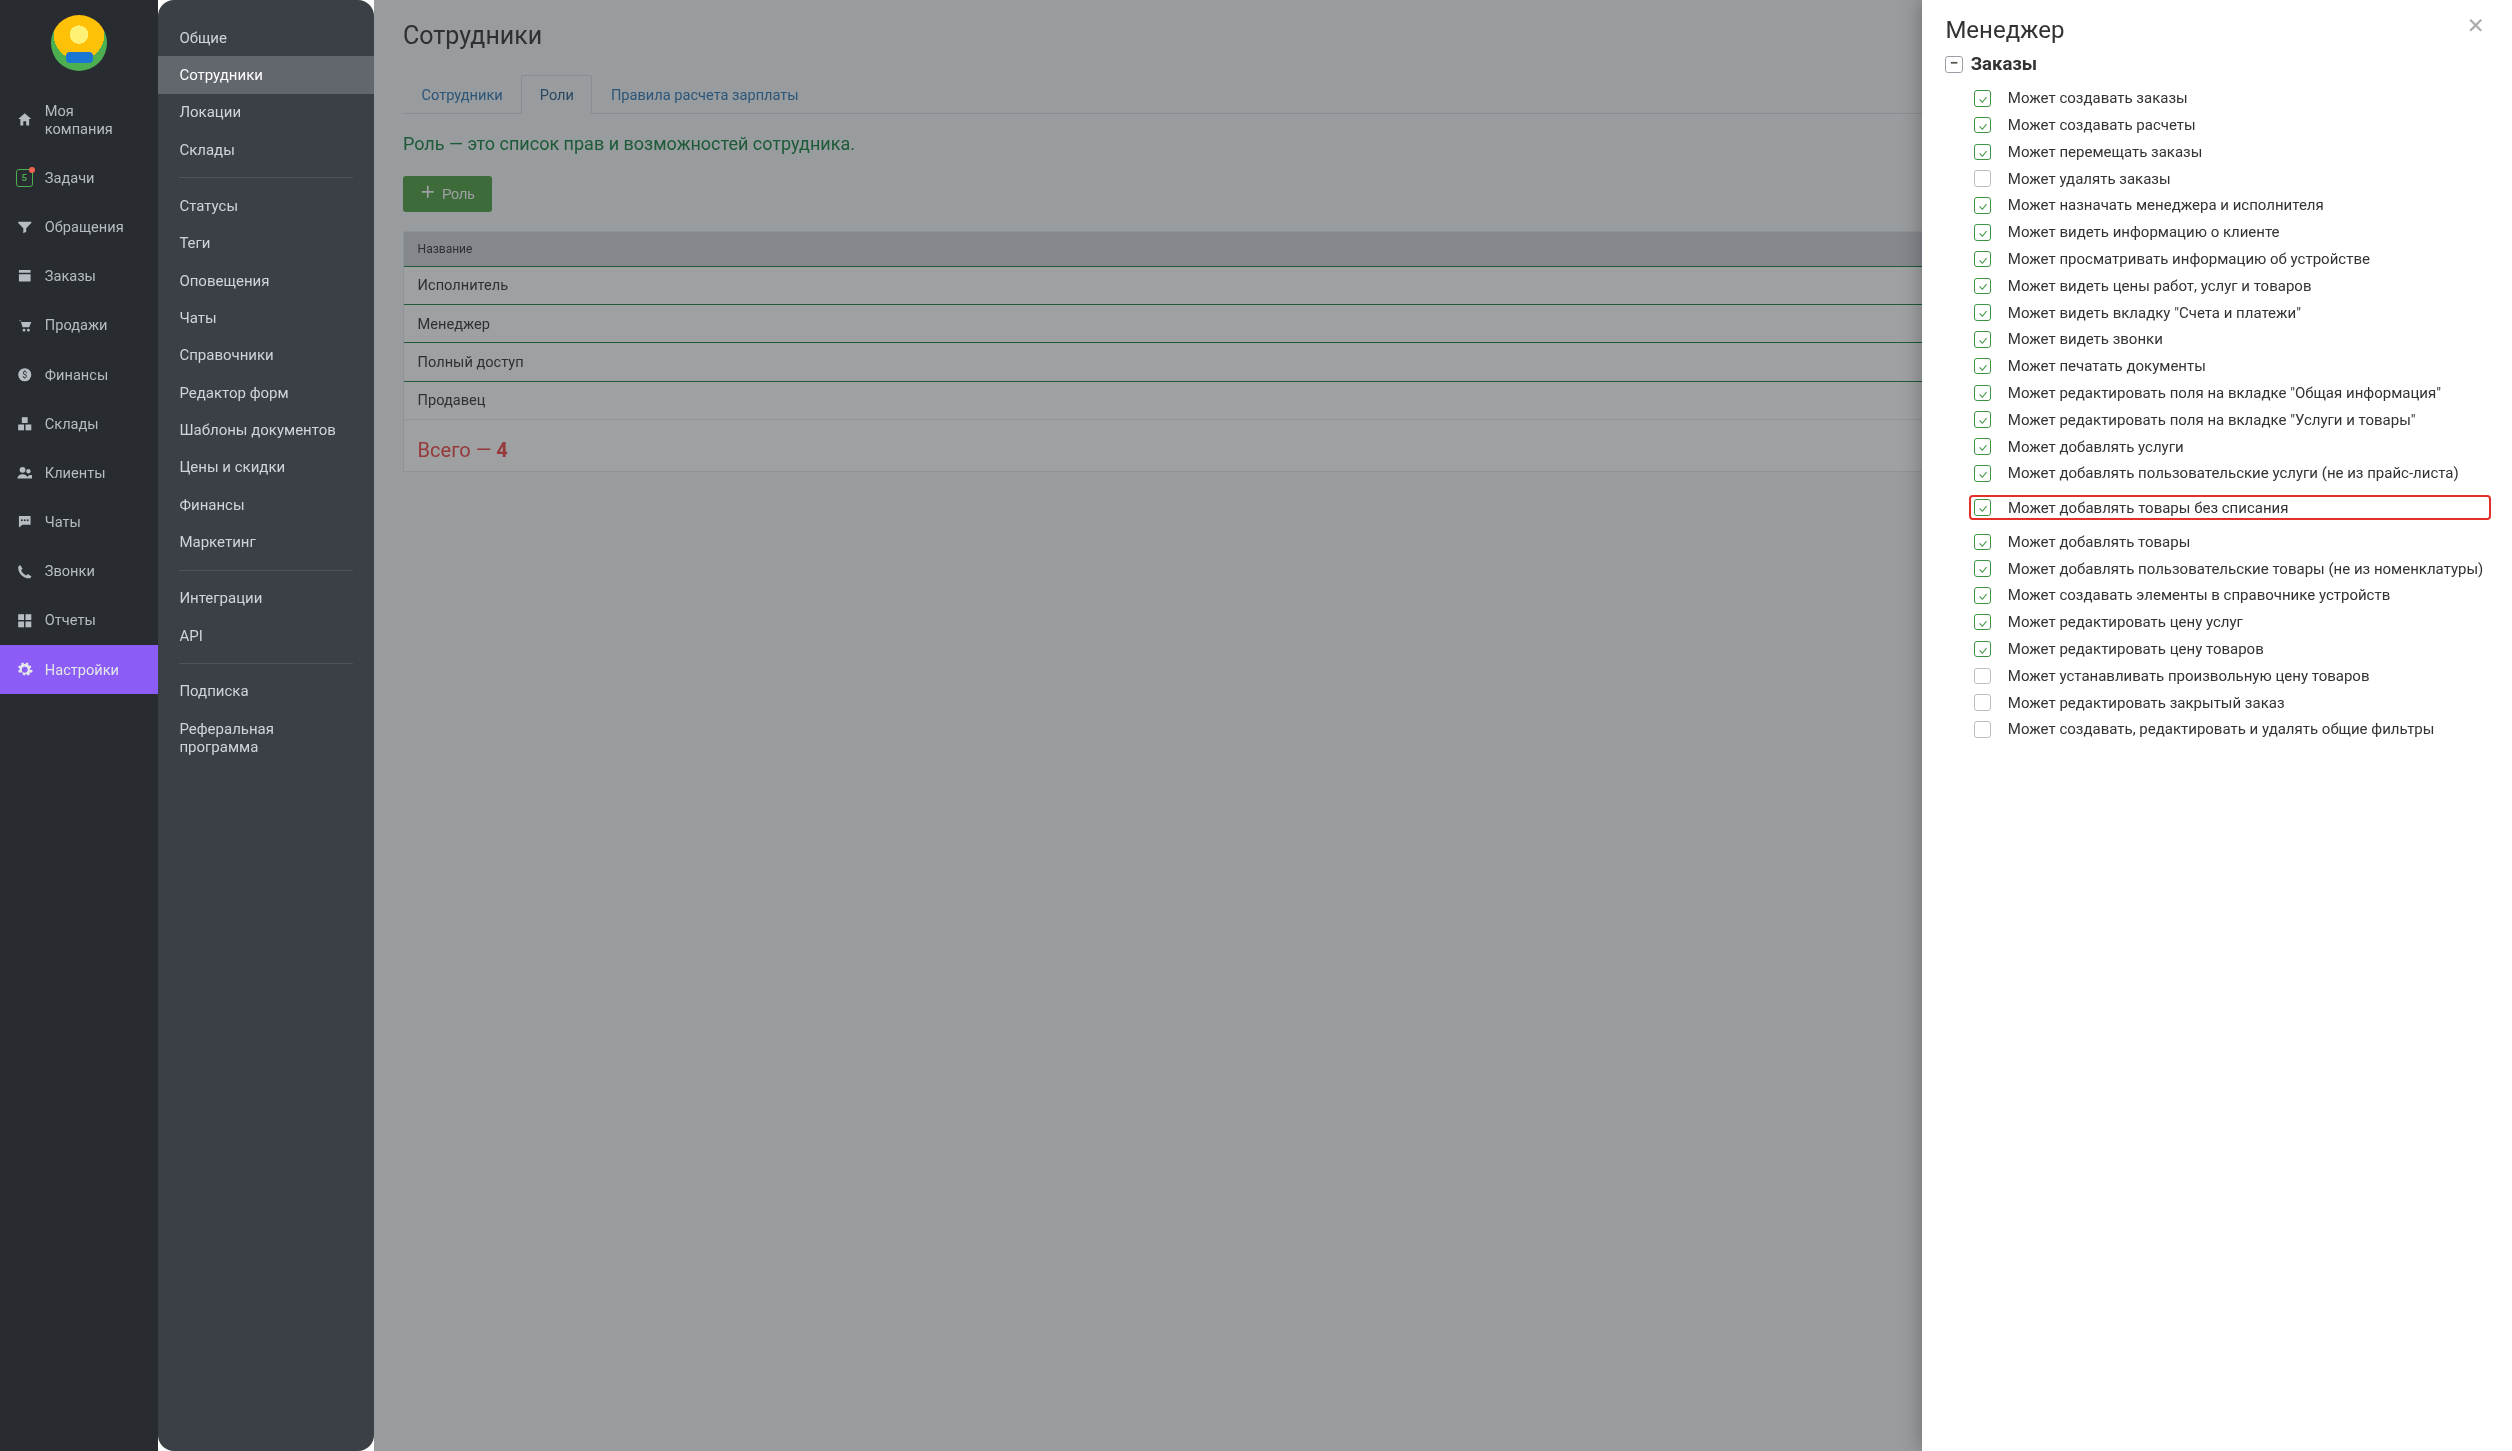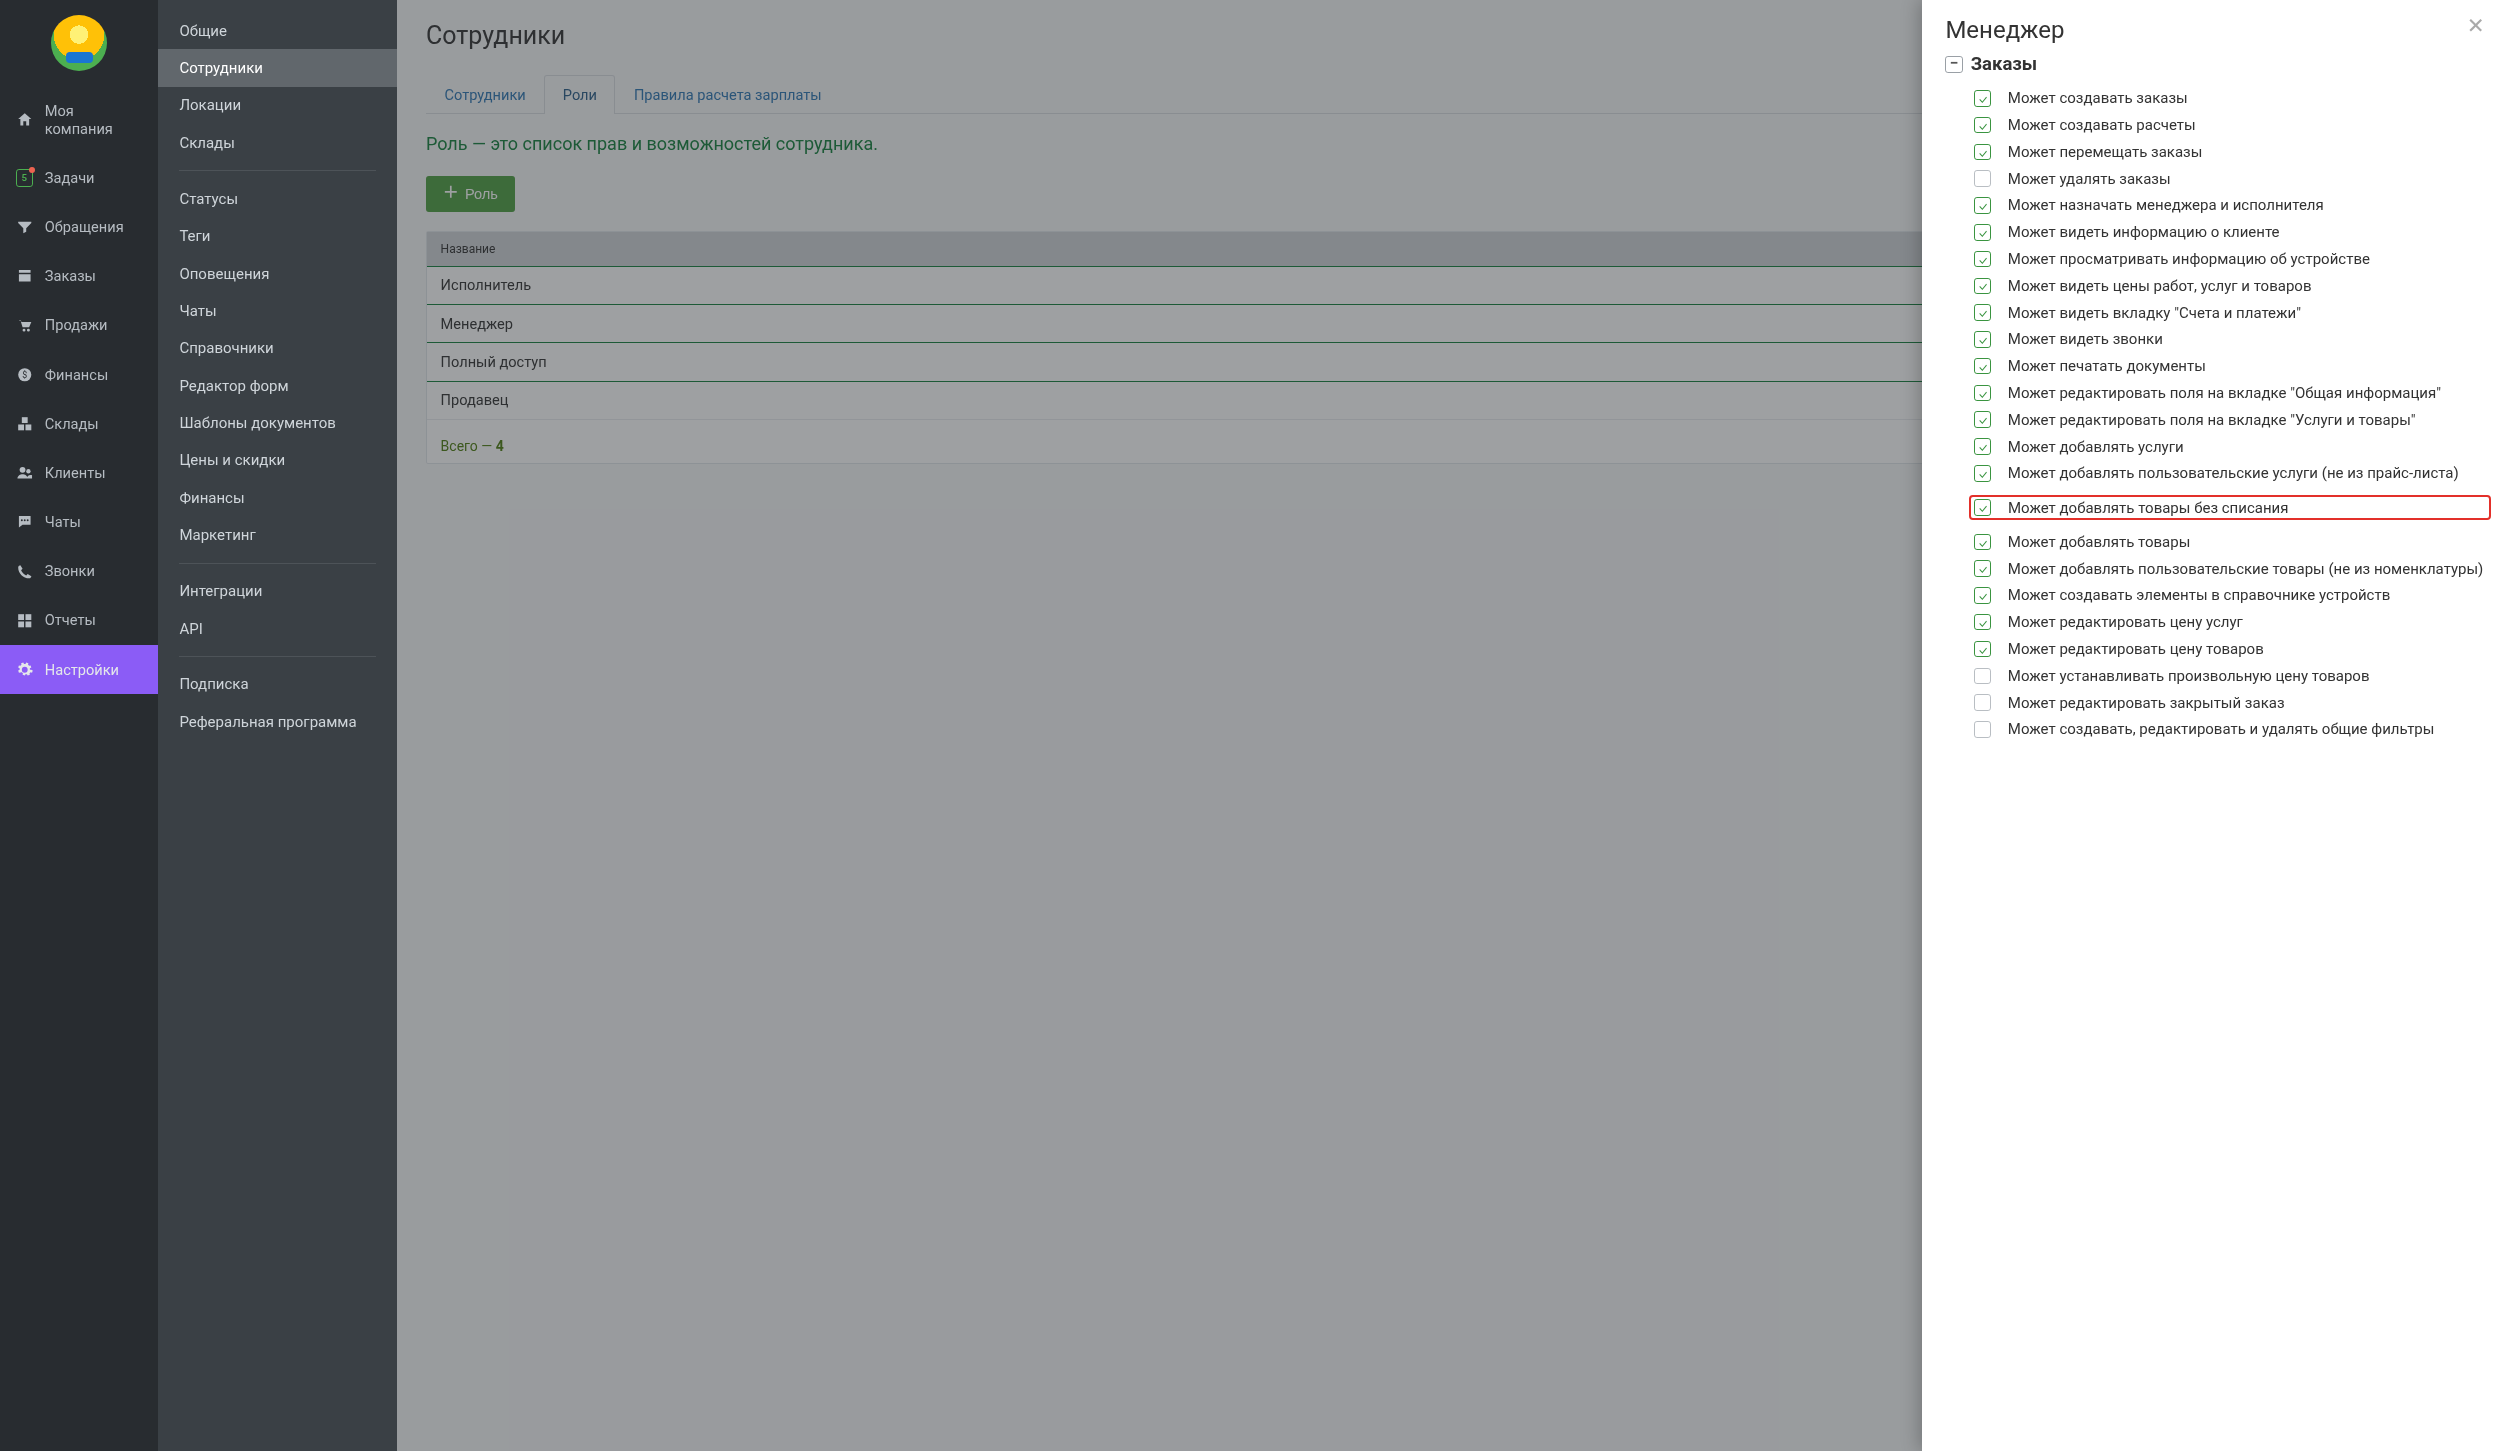--- a/index.html
+++ b/index.html
@@ -30,22 +30,22 @@
   .nav-item .nav-icon { width: 17.5px; height: 17.5px; display: inline-flex; align-items:center; justify-content:center; flex-shrink:0; }
   .nav-item .nav-icon svg { width: 17.5px; height: 17.5px; fill: currentColor; }
   .badge-box {
     width:17.5px; height:17.5px; border:1.5px solid #4caf50; border-radius:2.9px; color:#4caf50;
     display:flex; align-items:center; justify-content:center; font-size:9.7px; font-weight:600; position:relative;
   }
   .badge-box .dot{ position:absolute; top:-2.9px; right:-2.9px; width:5.8px; height:5.8px; background:#ec6350; border-radius:50%; }
 
   
   .subnav {
-    width: 239px; background: #3a4045; color: #dce1e6; flex-shrink: 0;
-    padding-top: 12px; overflow-y:auto;
+    width: 216px; background: #3a4045; color: #dce1e6; flex-shrink: 0;
+    padding-top: 19px; overflow-y:auto;border-radius:16px;
   }
   .subnav .sub-item {
     padding: 9.7px 21.4px; font-size: 15px; cursor: pointer; color: #cfd5da;
   }
   .subnav .sub-item.active { background: #61676c; color: #fff; }
   .subnav .sub-sep { height: 1px; background: #4d5358; margin: 8.8px 21.4px; }
 
   
   .main { flex: 1; background: #f6f7f8; min-width: 0; position: relative; }
   .main-inner { padding: 21.4px 29px; }
@@ -64,21 +64,21 @@
   .btn-add {
     background: #4f9e42; color: #fff; border: none; border-radius: 2.9px;
     padding: 9.7px 17.5px; font-size: 14.6px; cursor: pointer; display:inline-flex; align-items:center; gap:7.8px;
     margin-bottom: 19.5px;
   }
   .btn-add svg { width:13.6px; height:13.6px; fill:#fff; }
 
   .table { width: 100%; border: 1px solid #e1e5e9; border-radius: 1.9px; background:#fff; }
   .table .th { background: #cfd3d7; padding: 9.7px 13.6px; font-size: 12px; color:#333; }
   .table .td { padding: 9.7px 13.6px; border-top: 1px solid #15803d; font-size: 14.6px; color:#333; }
-  .table .tf { padding: 17.5px 13.6px 9.7px; font-size: 14px; color:#4d7c0f; border-top: 1px solid #e9ecef; }
+  .table .tf { padding: 17.5px 13.6px 9.7px; font-size: 20px; color:#ef4444; border-top: 1px solid #e9ecef; }
 
   
   .dim { position:absolute; inset:0; background: rgba(40,44,48,0.45); }
 
   
   .drawer {
     position: absolute; top: 0; right: 0; bottom: 0; width: 590px;
     background: #fff; box-shadow: -2.9px 0 17.5px rgba(0,0,0,.25);
     display: flex; flex-direction: column;
   }

